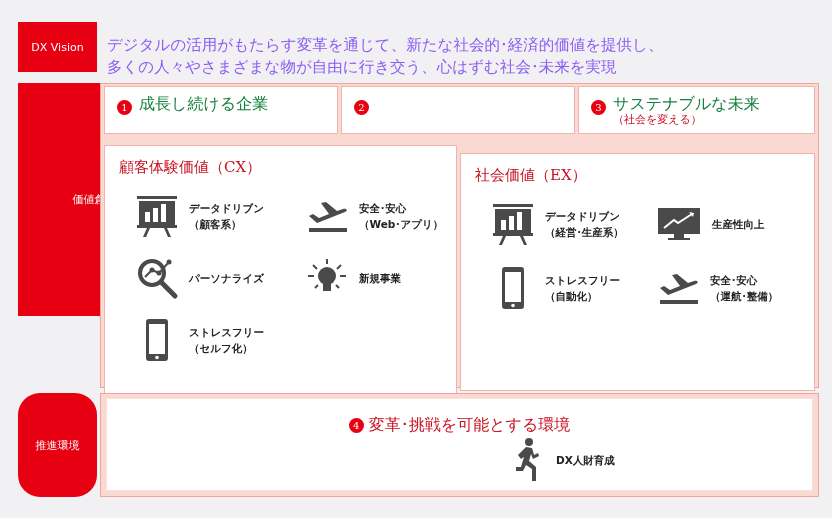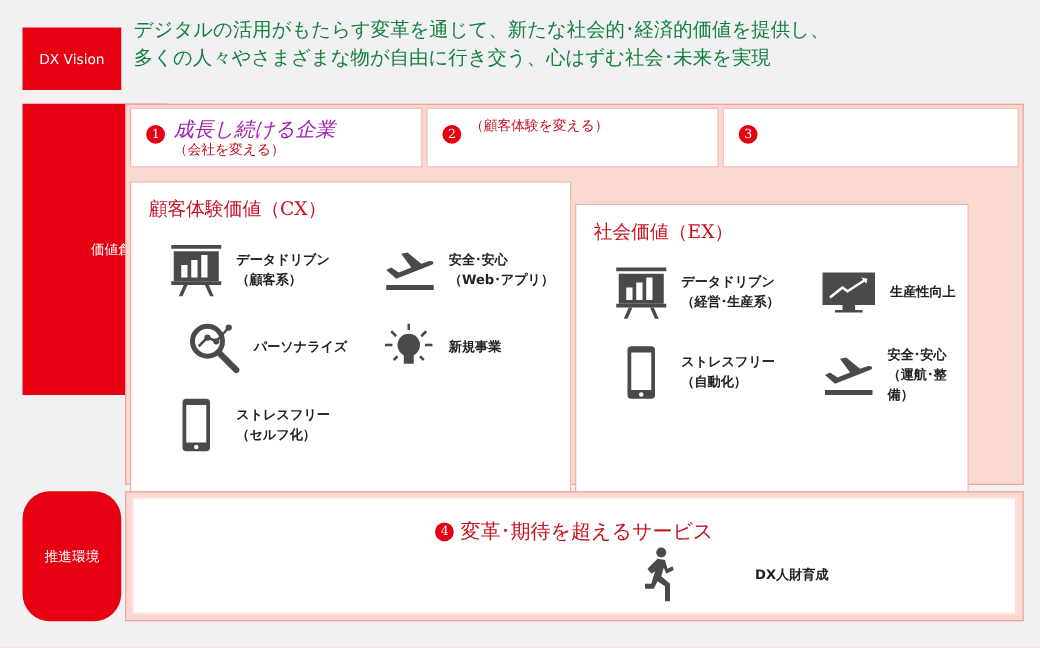--- a/index.html
+++ b/index.html
@@ -1,28 +1,28 @@
 <!DOCTYPE html>
 <html><head>
 <meta charset="utf-8">
 <style>
   html, body { margin:0; padding:0; }
   body { width:832px; height:518px; background:#f1f0f2; position:relative; overflow:hidden;
          font-family:"DejaVu Sans","Liberation Sans",sans-serif; }
   .lbl { position:absolute; left:18px; width:79px; background:#e60012; color:#fff;
          display:flex; align-items:center; justify-content:center; font-size:11px; }
-  .vision-text { position:absolute; left:107px; top:13px; color:#15803d;
+  .vision-text { position:absolute; left:107px; top:34px; color:#8b5cf6;
          font-family:"DejaVu Serif","Liberation Serif",serif; font-size:15.5px; line-height:22px; }
   .frame { position:absolute; background:#fbd9d3; border:1px solid #f0a49b; box-sizing:border-box; }
   .card { position:absolute; background:#fff; border:1px solid #f3b3aa; box-sizing:border-box; }
   .num { display:inline-block; width:15px; height:15px; border-radius:50%; background:#e60012; color:#fff;
          font-size:10px; text-align:center; line-height:15px; font-family:"DejaVu Serif",serif; vertical-align:middle; }
   .goal { position:absolute; top:7px; display:flex; }
   .goal .num { margin-top:6px; margin-right:7px; }
-  .goal-title { font-family:"DejaVu Serif","Liberation Serif",serif; font-size:16px; color:#a21caf; line-height:19px;font-style:italic; }
+  .goal-title { font-family:"DejaVu Serif","Liberation Serif",serif; font-size:16px; color:#15803d; line-height:19px; }
   .goal-sub { font-family:"DejaVu Serif","Liberation Serif",serif; font-size:11px; color:#c8101e; line-height:14px; }
   .panel-title { position:absolute; left:14px; top:12px; color:#c8101e; font-family:"DejaVu Serif","Liberation Serif",serif; font-size:15px; }
   .item { position:absolute; display:flex; align-items:center; }
   .item svg { flex:none; }
   .item-text { font-size:10.5px; color:#222; line-height:16px; margin-left:10px; font-weight:bold; }
   .env-title { position:absolute; left:0; right:0; top:16px; text-align:center; color:#c8101e;
          font-family:"DejaVu Serif","Liberation Serif",serif; font-size:16px; }
 </style>
 </head>
 <body>
@@ -36,35 +36,37 @@
   <div>多くの人々やさまざまな物が自由に行き交う、心はずむ社会･未来を実現</div>
 </div>
 
 <div class="frame" style="left:100px;top:83px;width:719px;height:305px;"></div>
 
 <div class="card" style="left:104px;top:86px;width:234px;height:48px;">
   <div class="goal" style="left:12px;">
     <span class="num">1</span>
     <div>
         <div class="goal-title">成長し続ける企業</div>
-         <div class="goal-sub">（会社を変える）</div>
       </div>
   </div>
 </div>
 <div class="card" style="left:341px;top:86;top:86px;width:234px;height:48px;">
   <div class="goal" style="left:12px;">
     <span class="num">2</span>
     <div>
-         <div class="goal-sub">（顧客体験を変える）</div>
       </div>
   </div>
 </div>
 <div class="card" style="left:578px;top:86px;width:237px;height:48px;">
   <div class="goal" style="left:12px;">
     <span class="num">3</span>
+    <div>
+        <div class="goal-title">サステナブルな未来</div>
+         <div class="goal-sub">（社会を変える）</div>
+      </div>
   </div>
 </div>
 
 <div class="card" style="left:104px;top:145px;width:353px;height:292px;">
   <div class="panel-title">顧客体験価値（CX）</div>
   <div class="item" style="left:30px;top:48px;">
     <svg width="44" height="44" viewBox="0 0 44 44">
         <rect x="2" y="2" width="40" height="3" fill="#4a4a4a"></rect>
         <rect x="4" y="7" width="36" height="24" fill="#4a4a4a"></rect>
         <rect x="10" y="18" width="5" height="10" fill="#fff"></rect>
@@ -81,21 +83,21 @@
   <div class="item" style="left:200px;top:48px;">
     <svg width="44" height="44" viewBox="0 0 44 44">
         <path d="M4 22 L8 20 L14 24 L24 20 L16 9 L21 8 L32 17 L38 15 C42 14 43 17 40 18 L12 29 Z" fill="#4a4a4a"></path>
         <rect x="4" y="34" width="38" height="4" fill="#4a4a4a"></rect>
       </svg>
     <div class="item-text">
         <div>安全･安心</div>
         <div>（Web･アプリ）</div>
       </div>
   </div>
-  <div class="item" style="left:44px;top:110px;">
+  <div class="item" style="left:30px;top:110px;">
     <svg width="44" height="44" viewBox="0 0 44 44">
         <circle cx="17" cy="17" r="12" fill="none" stroke="#4a4a4a" stroke-width="4"></circle>
         <path d="M26 26 L40 40" stroke="#4a4a4a" stroke-width="5" stroke-linecap="round"></path>
         <path d="M10 21 L17 14 L24 17 L34 6" stroke="#4a4a4a" stroke-width="2" fill="none"></path>
         <circle cx="17" cy="14" r="2.5" fill="#4a4a4a"></circle>
         <circle cx="24" cy="17" r="2.5" fill="#4a4a4a"></circle>
         <circle cx="34" cy="6" r="2.5" fill="#4a4a4a"></circle>
       </svg>
     <div class="item-text">
         <div>パーソナライズ</div>
@@ -117,21 +119,21 @@
         <rect x="14" y="6" width="16" height="30" fill="#fff"></rect>
         <circle cx="22" cy="39.5" r="1.8" fill="#fff"></circle>
       </svg>
     <div class="item-text">
         <div>ストレスフリー</div>
         <div>（セルフ化）</div>
       </div>
   </div>
 </div>
 
-<div class="card" style="left:460px;top:163px;width:315px;height:238px;">
+<div class="card" style="left:460px;top:153px;width:355px;height:238px;">
   <div class="panel-title">社会価値（EX）</div>
   <div class="item" style="left:30px;top:48px;">
     <svg width="44" height="44" viewBox="0 0 44 44">
         <rect x="2" y="2" width="40" height="3" fill="#4a4a4a"></rect>
         <rect x="4" y="7" width="36" height="24" fill="#4a4a4a"></rect>
         <rect x="10" y="18" width="5" height="10" fill="#fff"></rect>
         <rect x="18" y="14" width="5" height="14" fill="#fff"></rect>
         <rect x="26" y="10" width="5" height="18" fill="#fff"></rect>
         <rect x="2" y="31" width="40" height="3" fill="#4a4a4a"></rect>
         <path d="M12 34 L8 43 L11 43 L15 34Z M32 34 L36 43 L33 43 L29 34Z" fill="#4a4a4a"></path>
@@ -173,23 +175,23 @@
         <div>安全･安心</div>
         <div>（運航･整備）</div>
       </div>
   </div>
 </div>
 
 <div class="frame" style="left:100px;top:393px;width:719px;height:104px;"></div>
 <div class="card" style="left:106px;top:398px;width:707px;height:93px;border-color:#fbe0db;">
   <div class="env-title">
     <span class="num">4</span>
-    <span>変革･期待を超えるサービス</span>
+    <span>変革･挑戦を可能とする環境</span>
   </div>
-  <div class="item" style="left:405px;top:38px;gap:48px;">
+  <div class="item" style="left:405px;top:38px;">
     <svg width="30" height="46" viewBox="0 0 30 46">
         <circle cx="17" cy="5" r="4" fill="#4a4a4a"></circle>
         <path d="M14 10 L20 11 L22 18 L26 16 L27 19 L21 22 L19 17 L17 24 L24 30 L24 44 L20 44 L20 32 L14 28 L11 34 L4 34 L4 30 L9 30 L12 20 L9 22 L6 18 Z" fill="#4a4a4a"></path>
       </svg>
     <div class="item-text" style="margin-left:14px;">
         <div>DX人財育成</div>
       </div>
   </div>
 </div>
 

